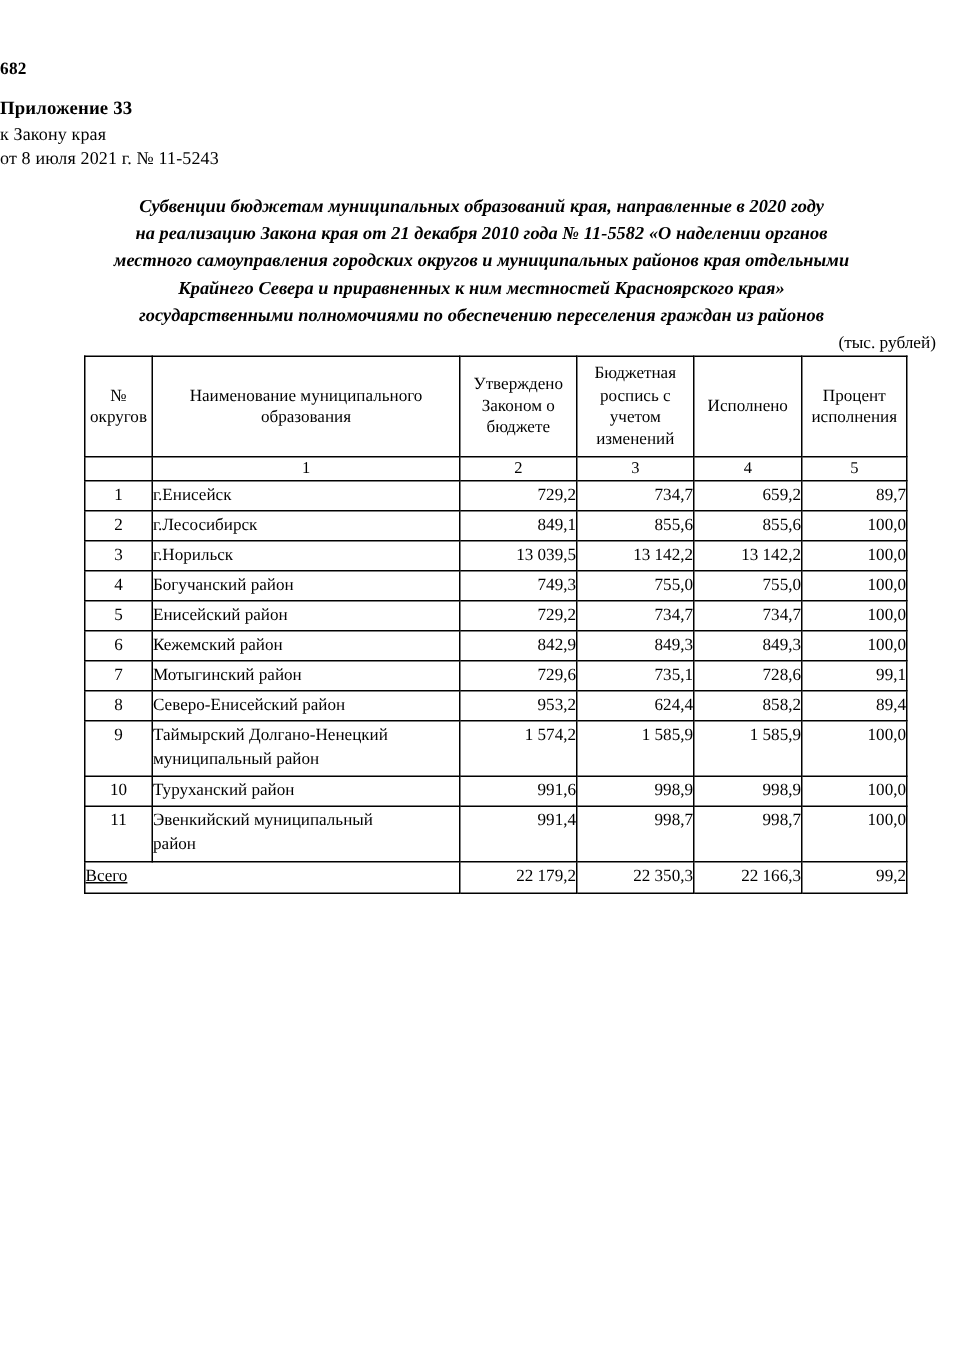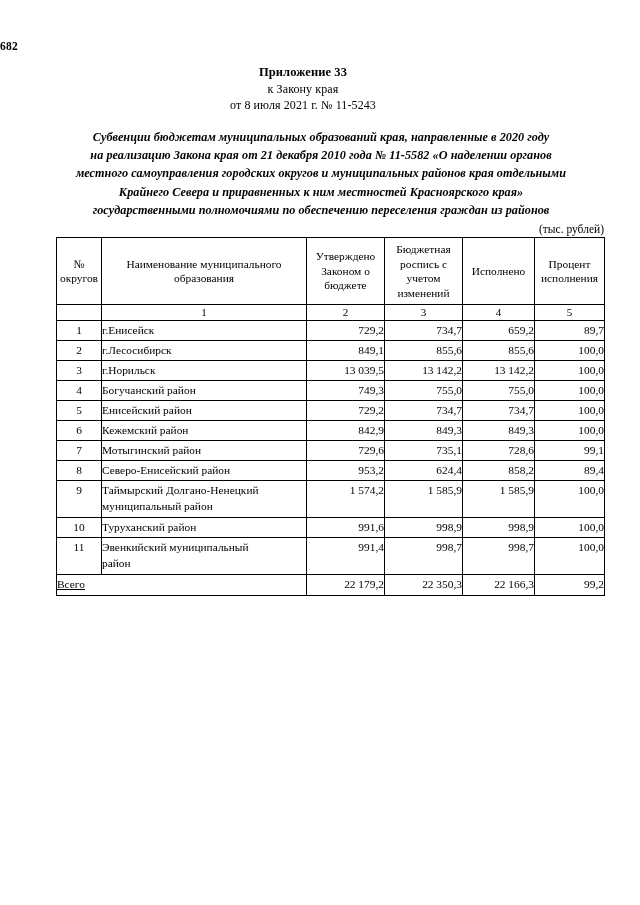--- a/index.html
+++ b/index.html
@@ -34,21 +34,21 @@
     font-size: 11.5px;
     font-weight: bold;
     letter-spacing: 0.2px;
   }
 
   .appendix-block {
     position: absolute;
     left: 0;
     top: 64px;
     width: 606px;
-    text-align: center;
+    text-align: left;
   }
   .appendix-title {
     font-size: 12.5px;
     font-weight: bold;
     line-height: 17px;
     letter-spacing: 0.1px;
   }
   .appendix-line {
     font-size: 12px;
     line-height: 16px;
@@ -74,20 +74,21 @@
   }
 
   
   .units {
     position: absolute;
     left: 0;
     top: 223px;
     width: 604px;
     text-align: right;
     font-size: 11.5px;
+    padding-left: 20px;
   }
 
   
   .tbl-wrap {
     position: absolute;
     left: 56px;
     top: 237px;
     width: 548px;
   }
   table.main {

